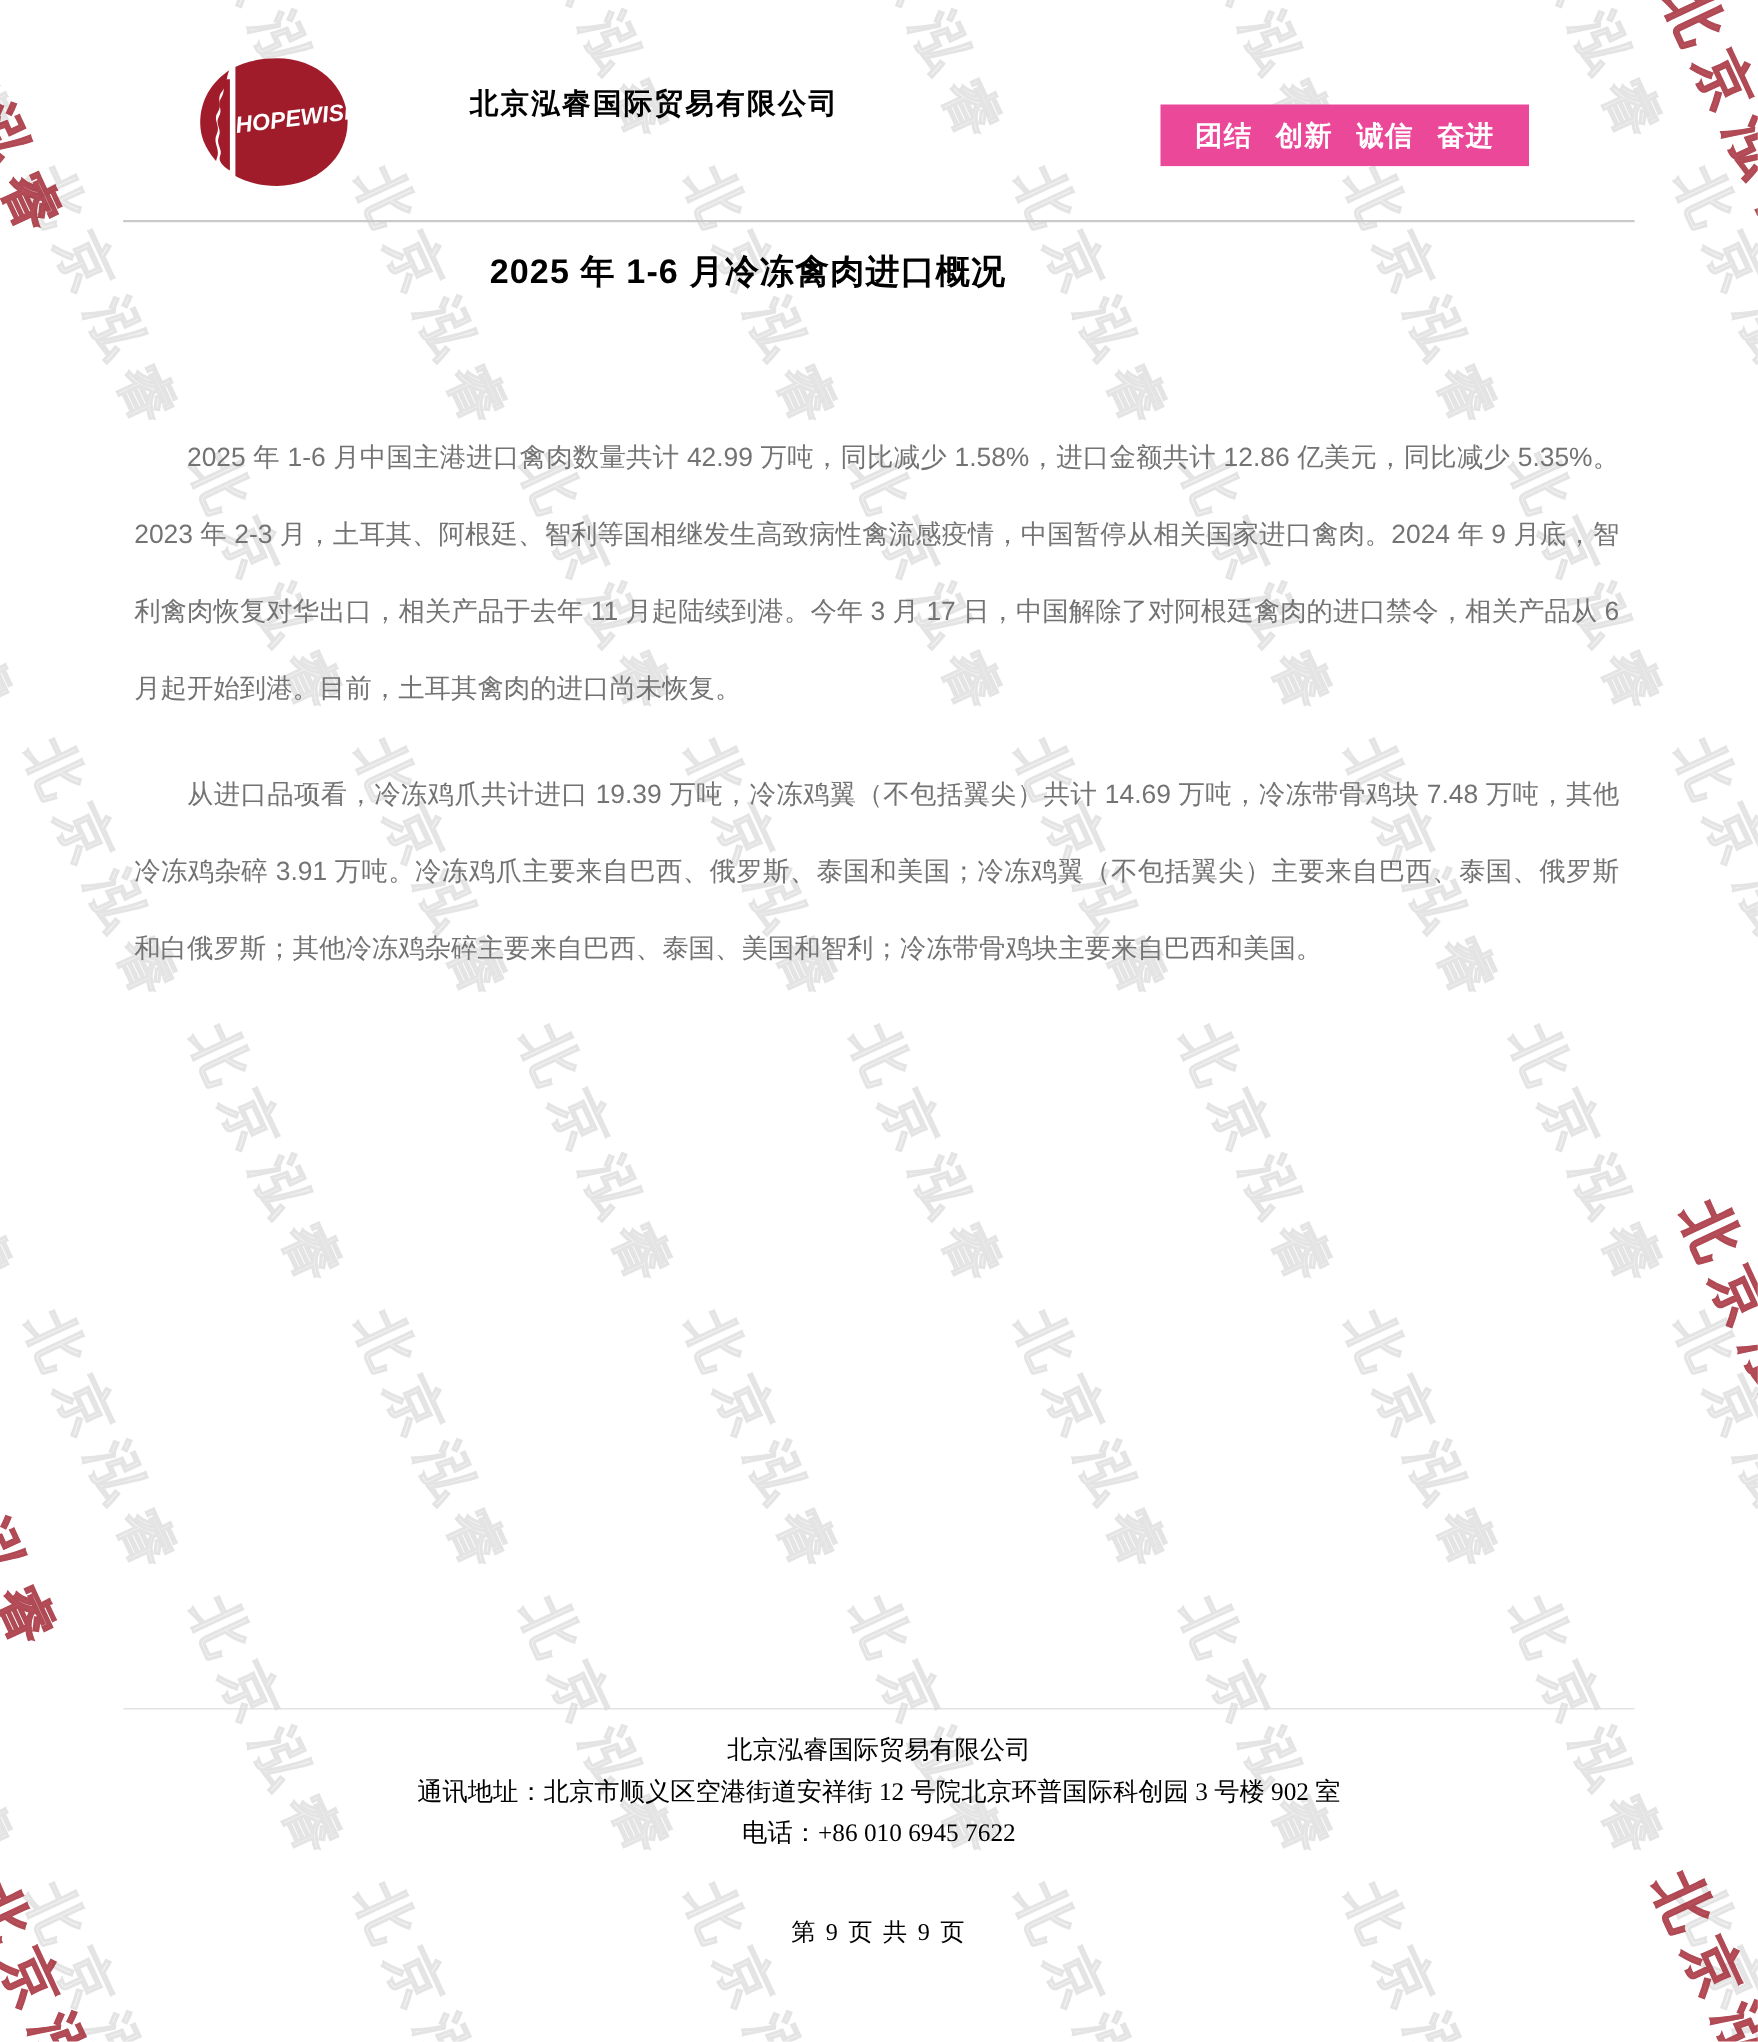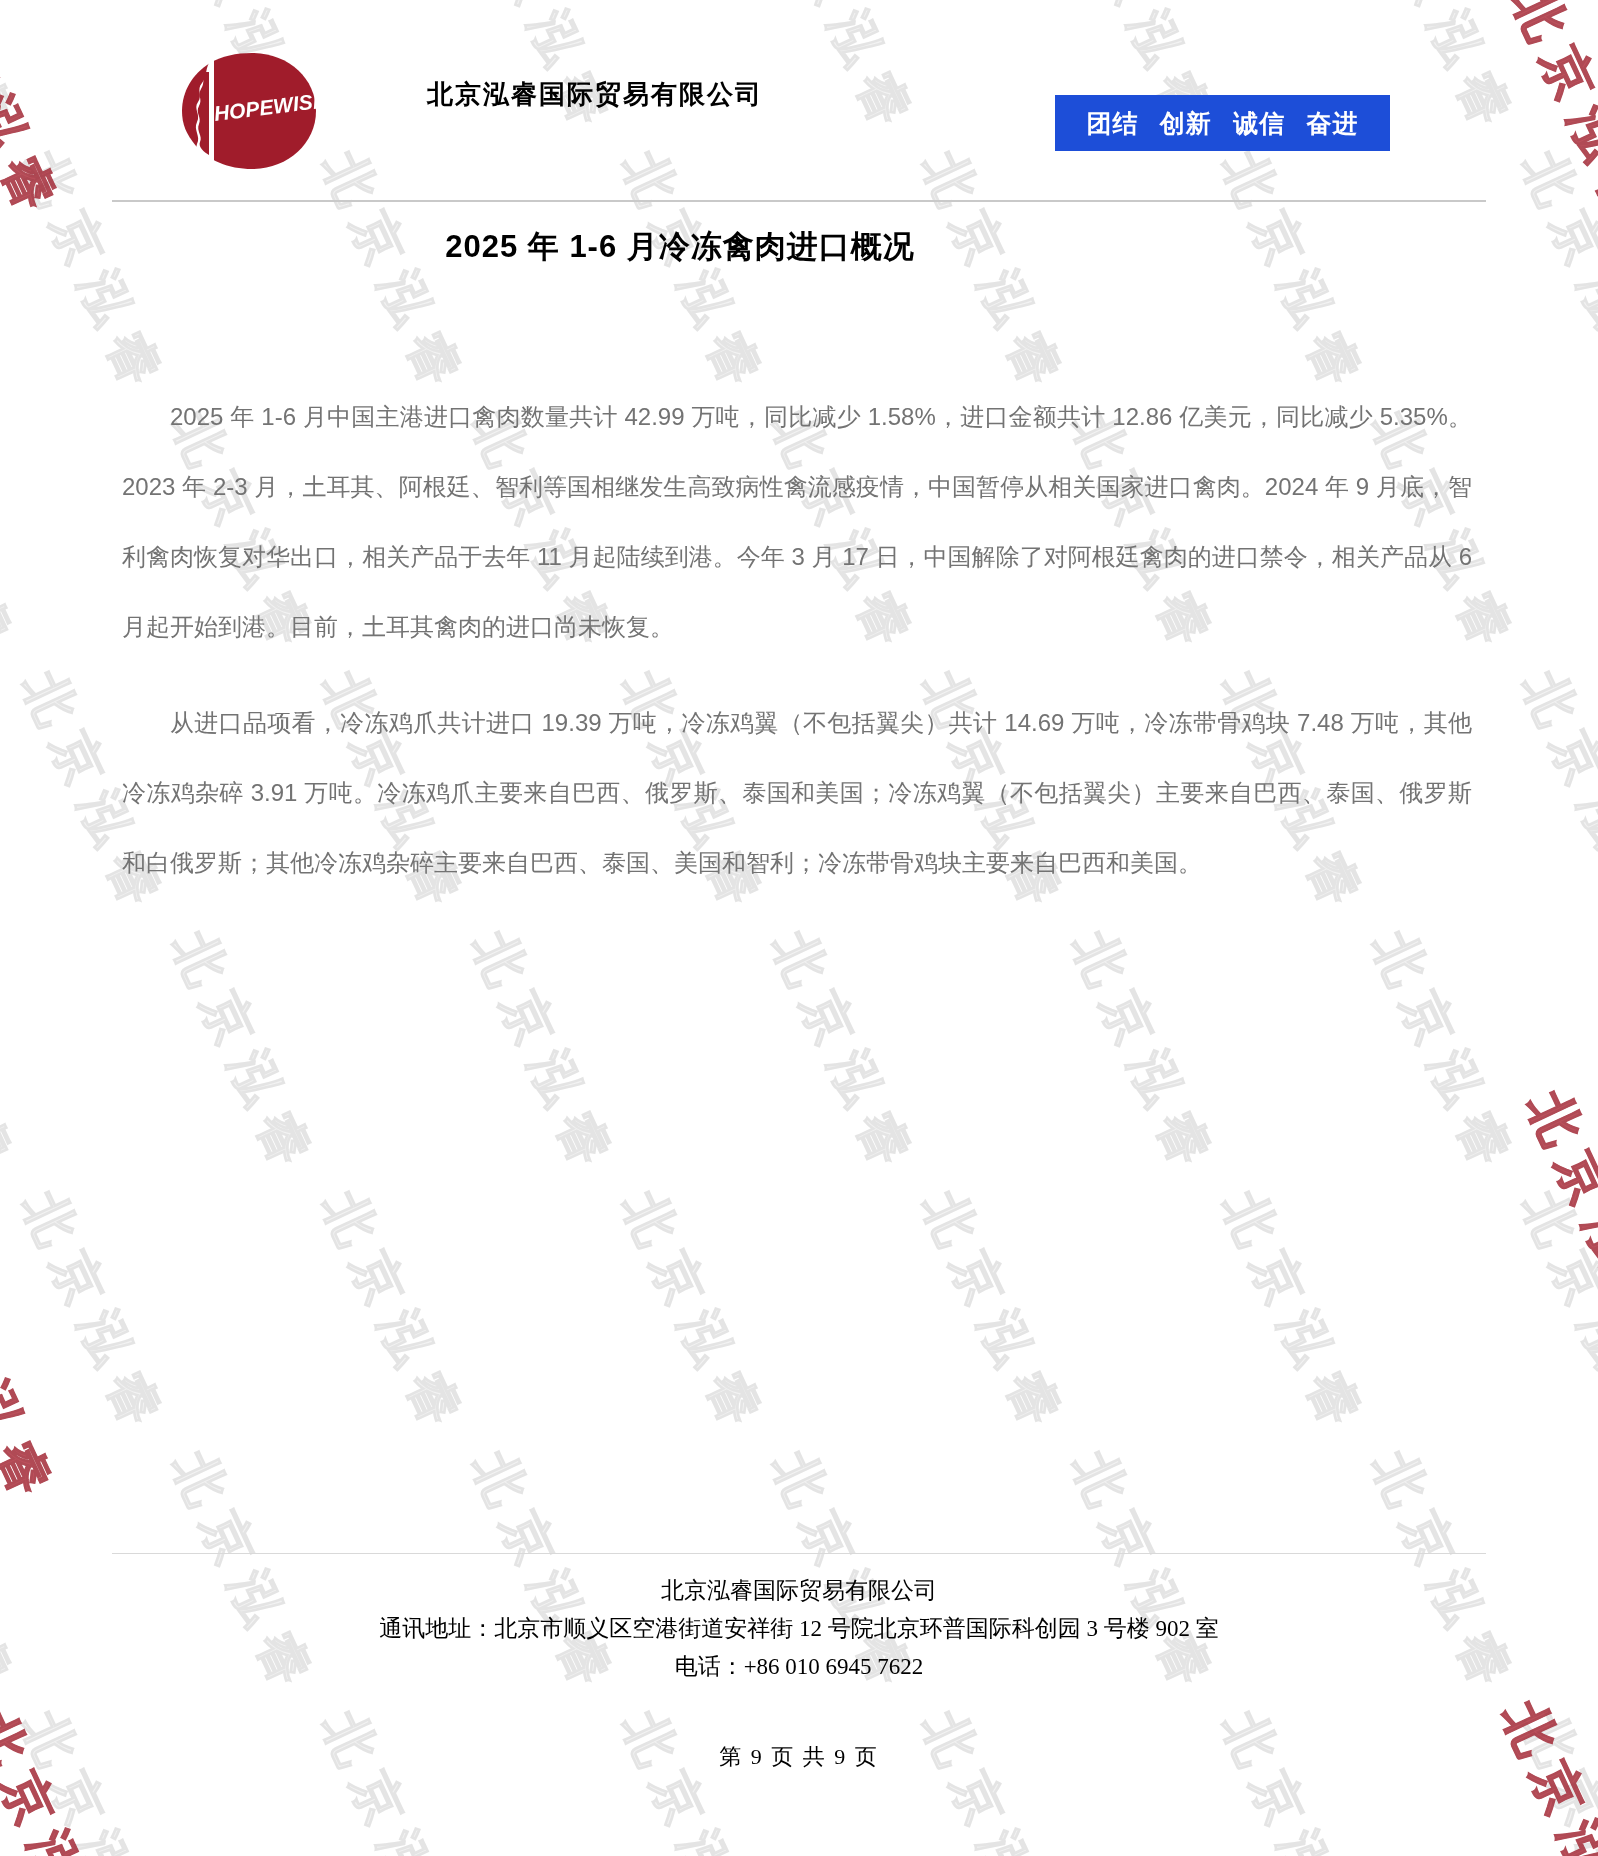--- a/index.html
+++ b/index.html
@@ -138,21 +138,21 @@
   <div class="header">
     <svg class="logo" viewBox="0 0 150 122" xmlns="http://www.w3.org/2000/svg">
       <path fill="#A01C2B" d="M84,3 C120,3 148,28 148,61 C148,94 119,119 84,119 C60,119 40,110 28,96 C18,84 14,74 14,61 C14,42 24,24 42,13 C54,6 68,3 84,3 Z"></path>
       <path fill="#ffffff" d="M44,8 C36,18 40,26 34,33 C28,40 35,45 30,52 C25,59 33,64 29,72 C25,80 33,86 29,94 C26,101 34,107 42,112 L46,112 L46,8 Z"></path>
       <path fill="#A01C2B" d="M38,22 C34,28 37,33 33,39 C29,45 35,49 31,56 C27,63 34,67 31,74 C28,81 35,86 32,92 C30,97 36,102 41,105 L41,22 Z"></path>
       <text x="47" y="71" font-size="21" font-style="italic" font-weight="bold" fill="#ffffff" transform="rotate(-7 47 71)" font-family="Liberation Sans, sans-serif">HOPEWISE</text>
     </svg>
     <div class="header-center">
       <div class="company-zh">北京泓睿国际贸易有限公司</div>
     </div>
-    <div class="banner" style="background: #1d4ed8;">
+    <div class="banner" style="background: #ec4899;">
         <span class="banner-item">团结</span>
         <span class="banner-item">创新</span>
         <span class="banner-item">诚信</span>
         <span class="banner-item">奋进</span>
       </div>
     <div class="header-rule"></div>
   </div>
 
   <h1 class="doc-title">2025 年 1-6 月冷冻禽肉进口概况</h1>
 

